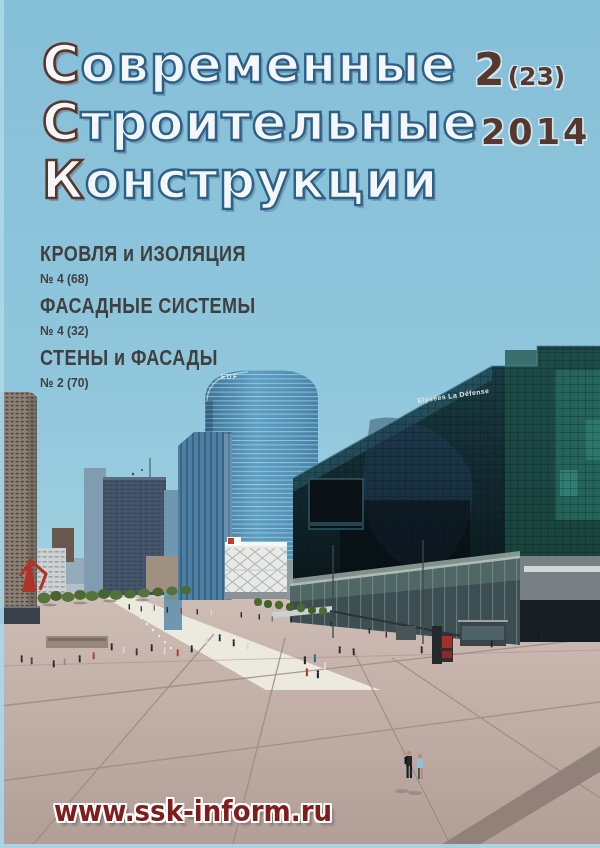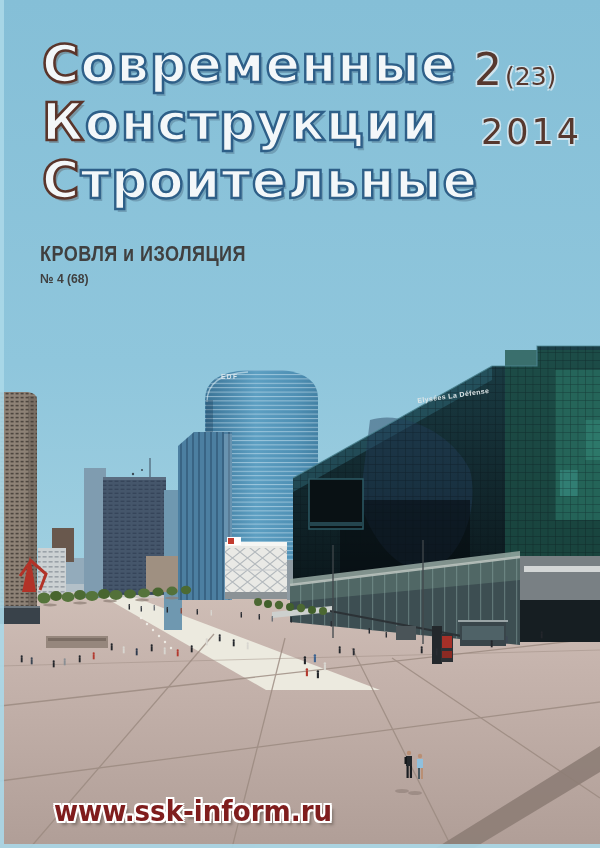--- a/index.html
+++ b/index.html
@@ -20,21 +20,21 @@
   .t-ini,.t-rest{
     color:#f3f7f9;
     text-shadow:2.5px 2.5px 0 rgba(45,70,95,0.28);
   }
   .t-ini{-webkit-text-stroke:2.6px #5a352b;text-shadow:2.5px 2.5px 0 rgba(80,50,40,0.3);}
   .t-rest{-webkit-text-stroke:2.4px #2e5f88;}
 
   
   .issue{
     position:absolute;left:474px;top:48px;color:#57382e;
-    font-family:"DejaVu Sans",sans-serif;font-weight:normal;line-height:1;
+    font-family:"DejaVu Sans",sans-serif;font-weight:bold;line-height:1;
     text-shadow:-1.5px -1.5px 0 #cfe4ee,1.5px -1.5px 0 #cfe4ee,-1.5px 1.5px 0 #cfe4ee,1.5px 1.5px 0 #cfe4ee;
   }
   .issue .num{font-size:44px;}
   .issue .sub{font-size:25px;margin-left:3px;}
   .issue .year{font-size:35px;letter-spacing:3px;margin-top:23px;margin-left:7px;}
 
   
   .toc{position:absolute;left:40px;top:242px;color:#404040;}
   .toc-item{height:52px;}
   .toc-name{
@@ -354,34 +354,42 @@
     </g>
 
     <g opacity="0.9">
       <rect x="0" y="0" width="4" height="848" fill="#abd8e8"></rect>
       <rect x="0" y="844" width="600" height="4" fill="#abd8e8"></rect>
     </g>
   </svg>
 
   <div class="masthead">
     <div><span class="t-ini">С</span><span class="t-rest">овременные</span></div>
+    <div><span class="t-ini">С</span><span class="t-rest">троительные</span></div>
     <div><span class="t-ini">К</span><span class="t-rest">онструкции</span></div>
-    <div><span class="t-ini">С</span><span class="t-rest">троительные</span></div>
   </div>
 
   <div class="issue">
     <div><span class="num">2</span><span class="sub">(23)</span></div>
     <div class="year">2014</div>
   </div>
 
   <div class="toc">
     <div class="toc-item">
       <span class="toc-name">КРОВЛЯ и ИЗОЛЯЦИЯ</span>
       <span class="toc-ref"><span>№ 4 (68)</span></span>
     </div>
+    <div class="toc-item">
+      <span class="toc-name">ФАСАДНЫЕ СИСТЕМЫ</span>
+      <span class="toc-ref"><span>№ 4 (32)</span></span>
+    </div>
+    <div class="toc-item">
+      <span class="toc-name">СТЕНЫ и ФАСАДЫ</span>
+      <span class="toc-ref"><span>№ 2 (70)</span></span>
+    </div>
   </div>
 
   <div class="tower-logo">EDF</div>
   <div class="bldg-sign">Elysées La Défense</div>
 
   <div class="site">
     <span>www.ssk-inform.ru</span>
   </div>
 
 </div>

